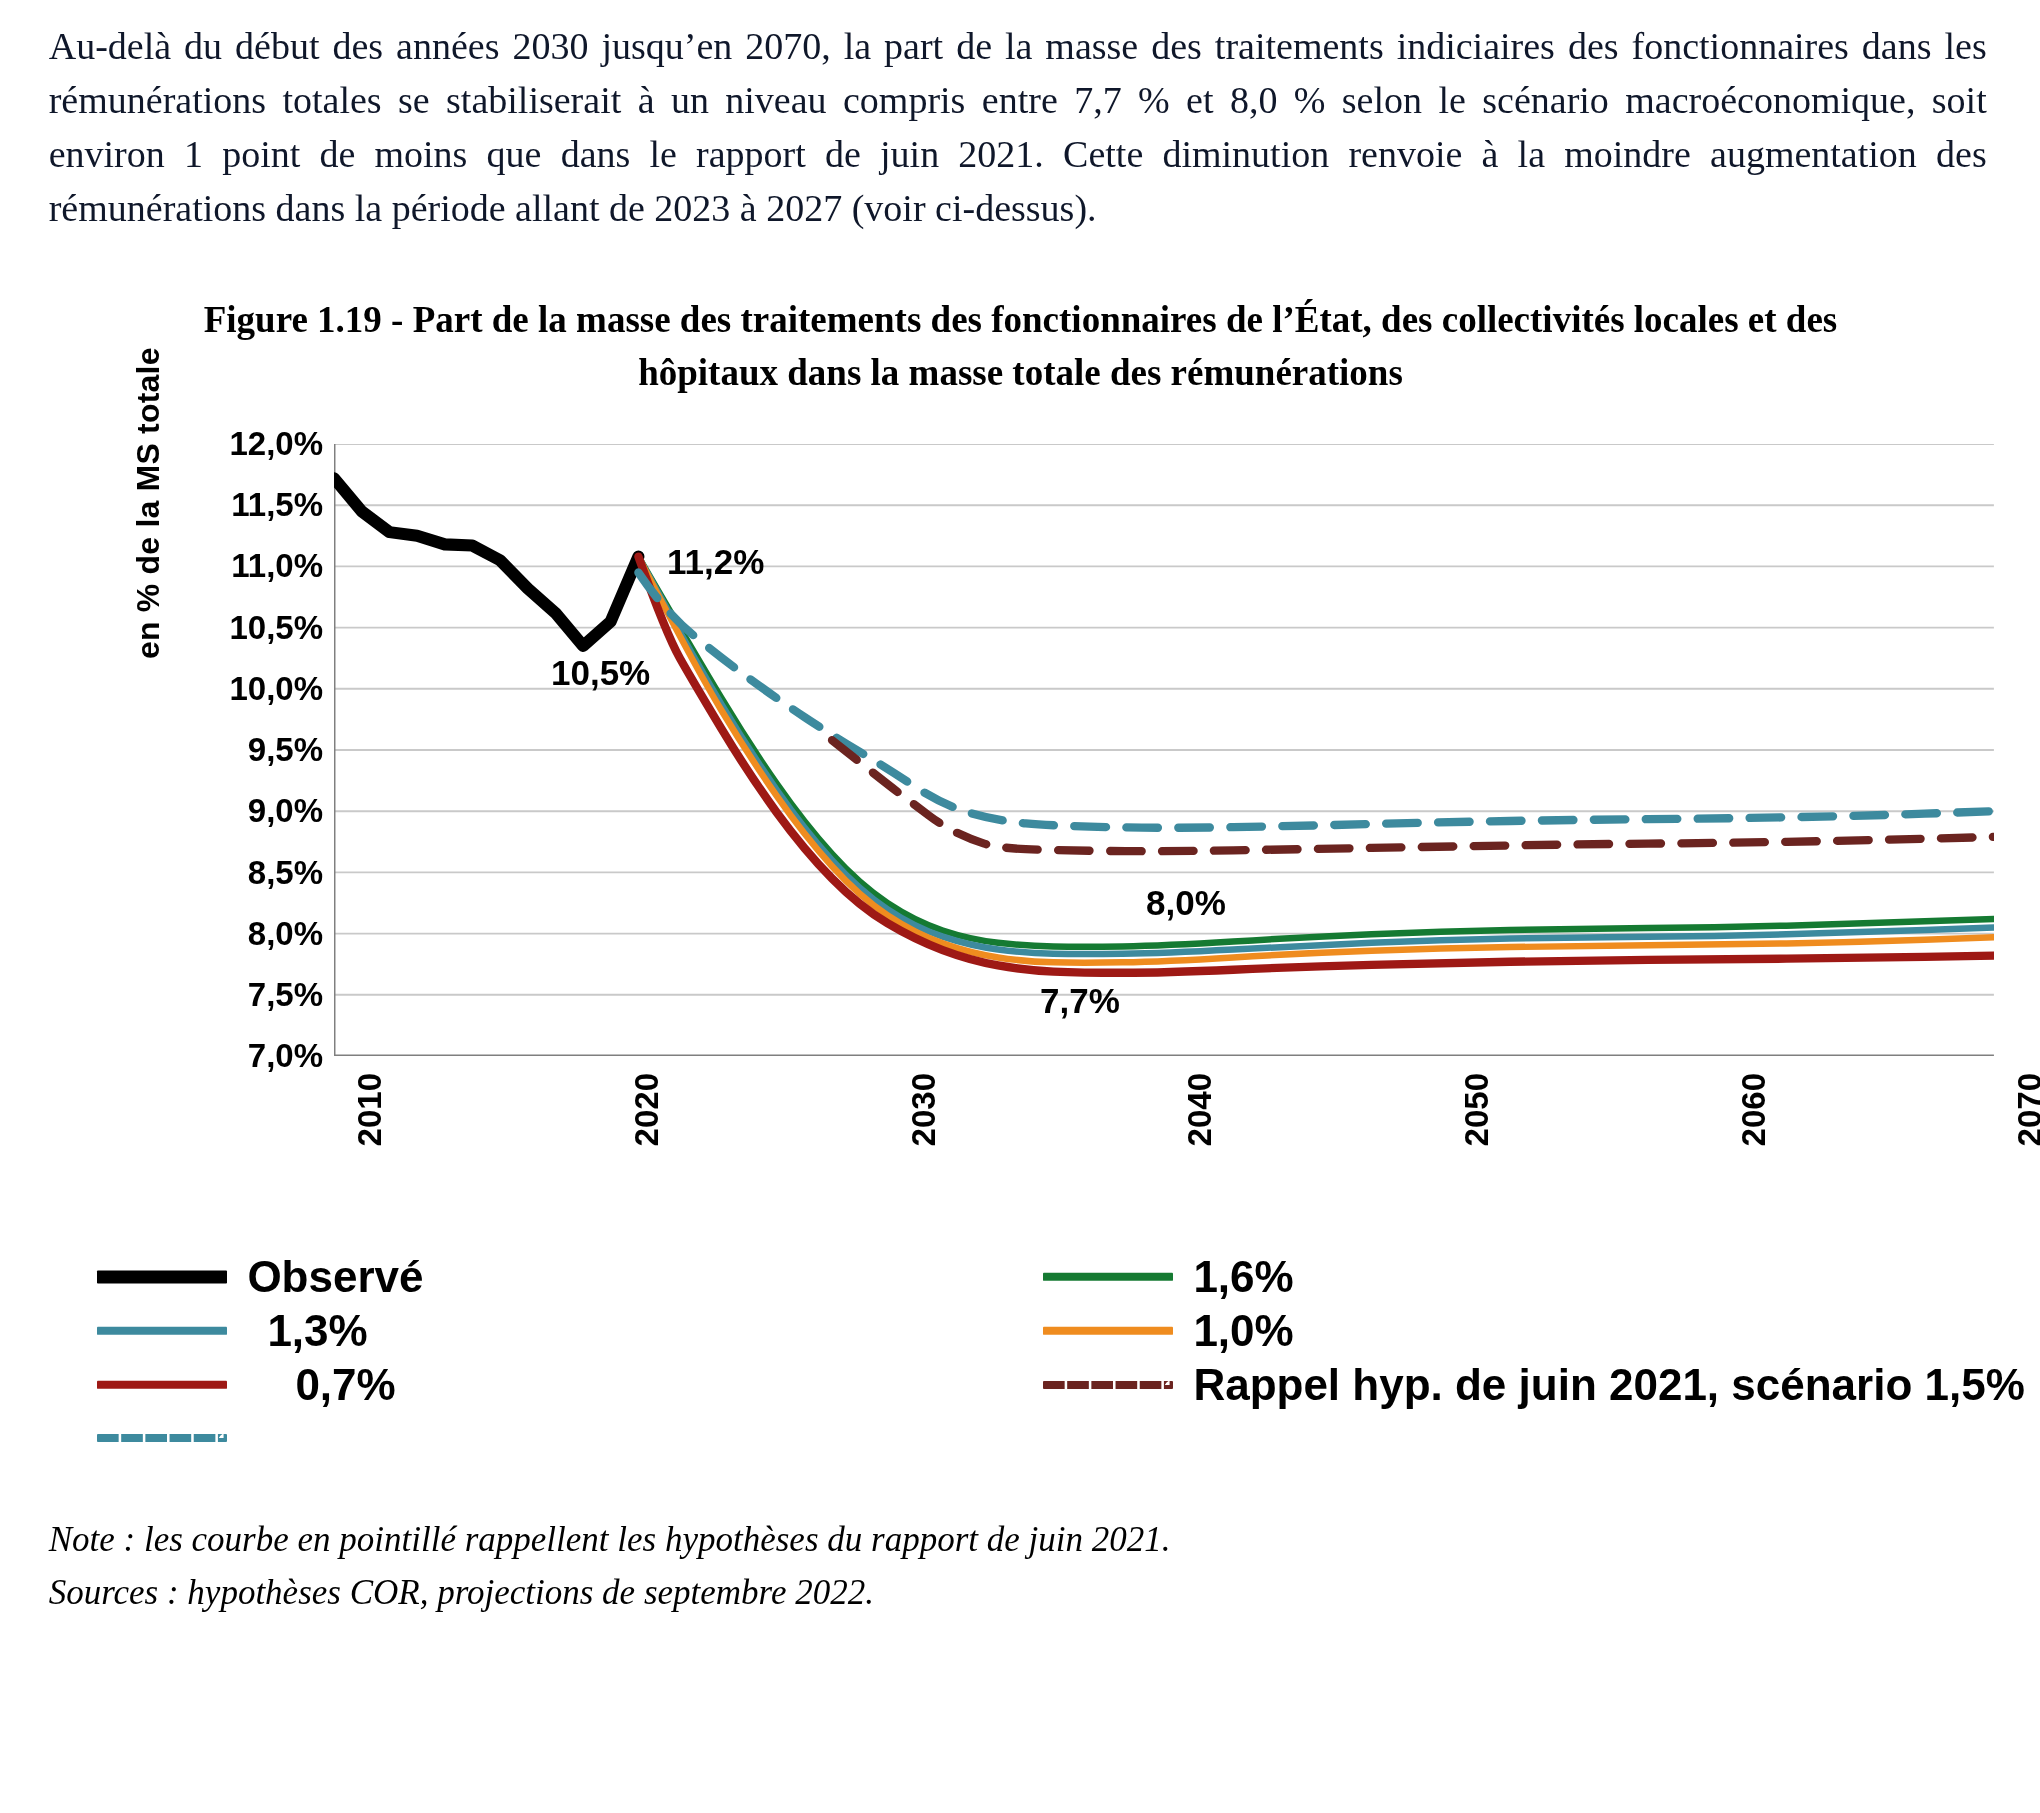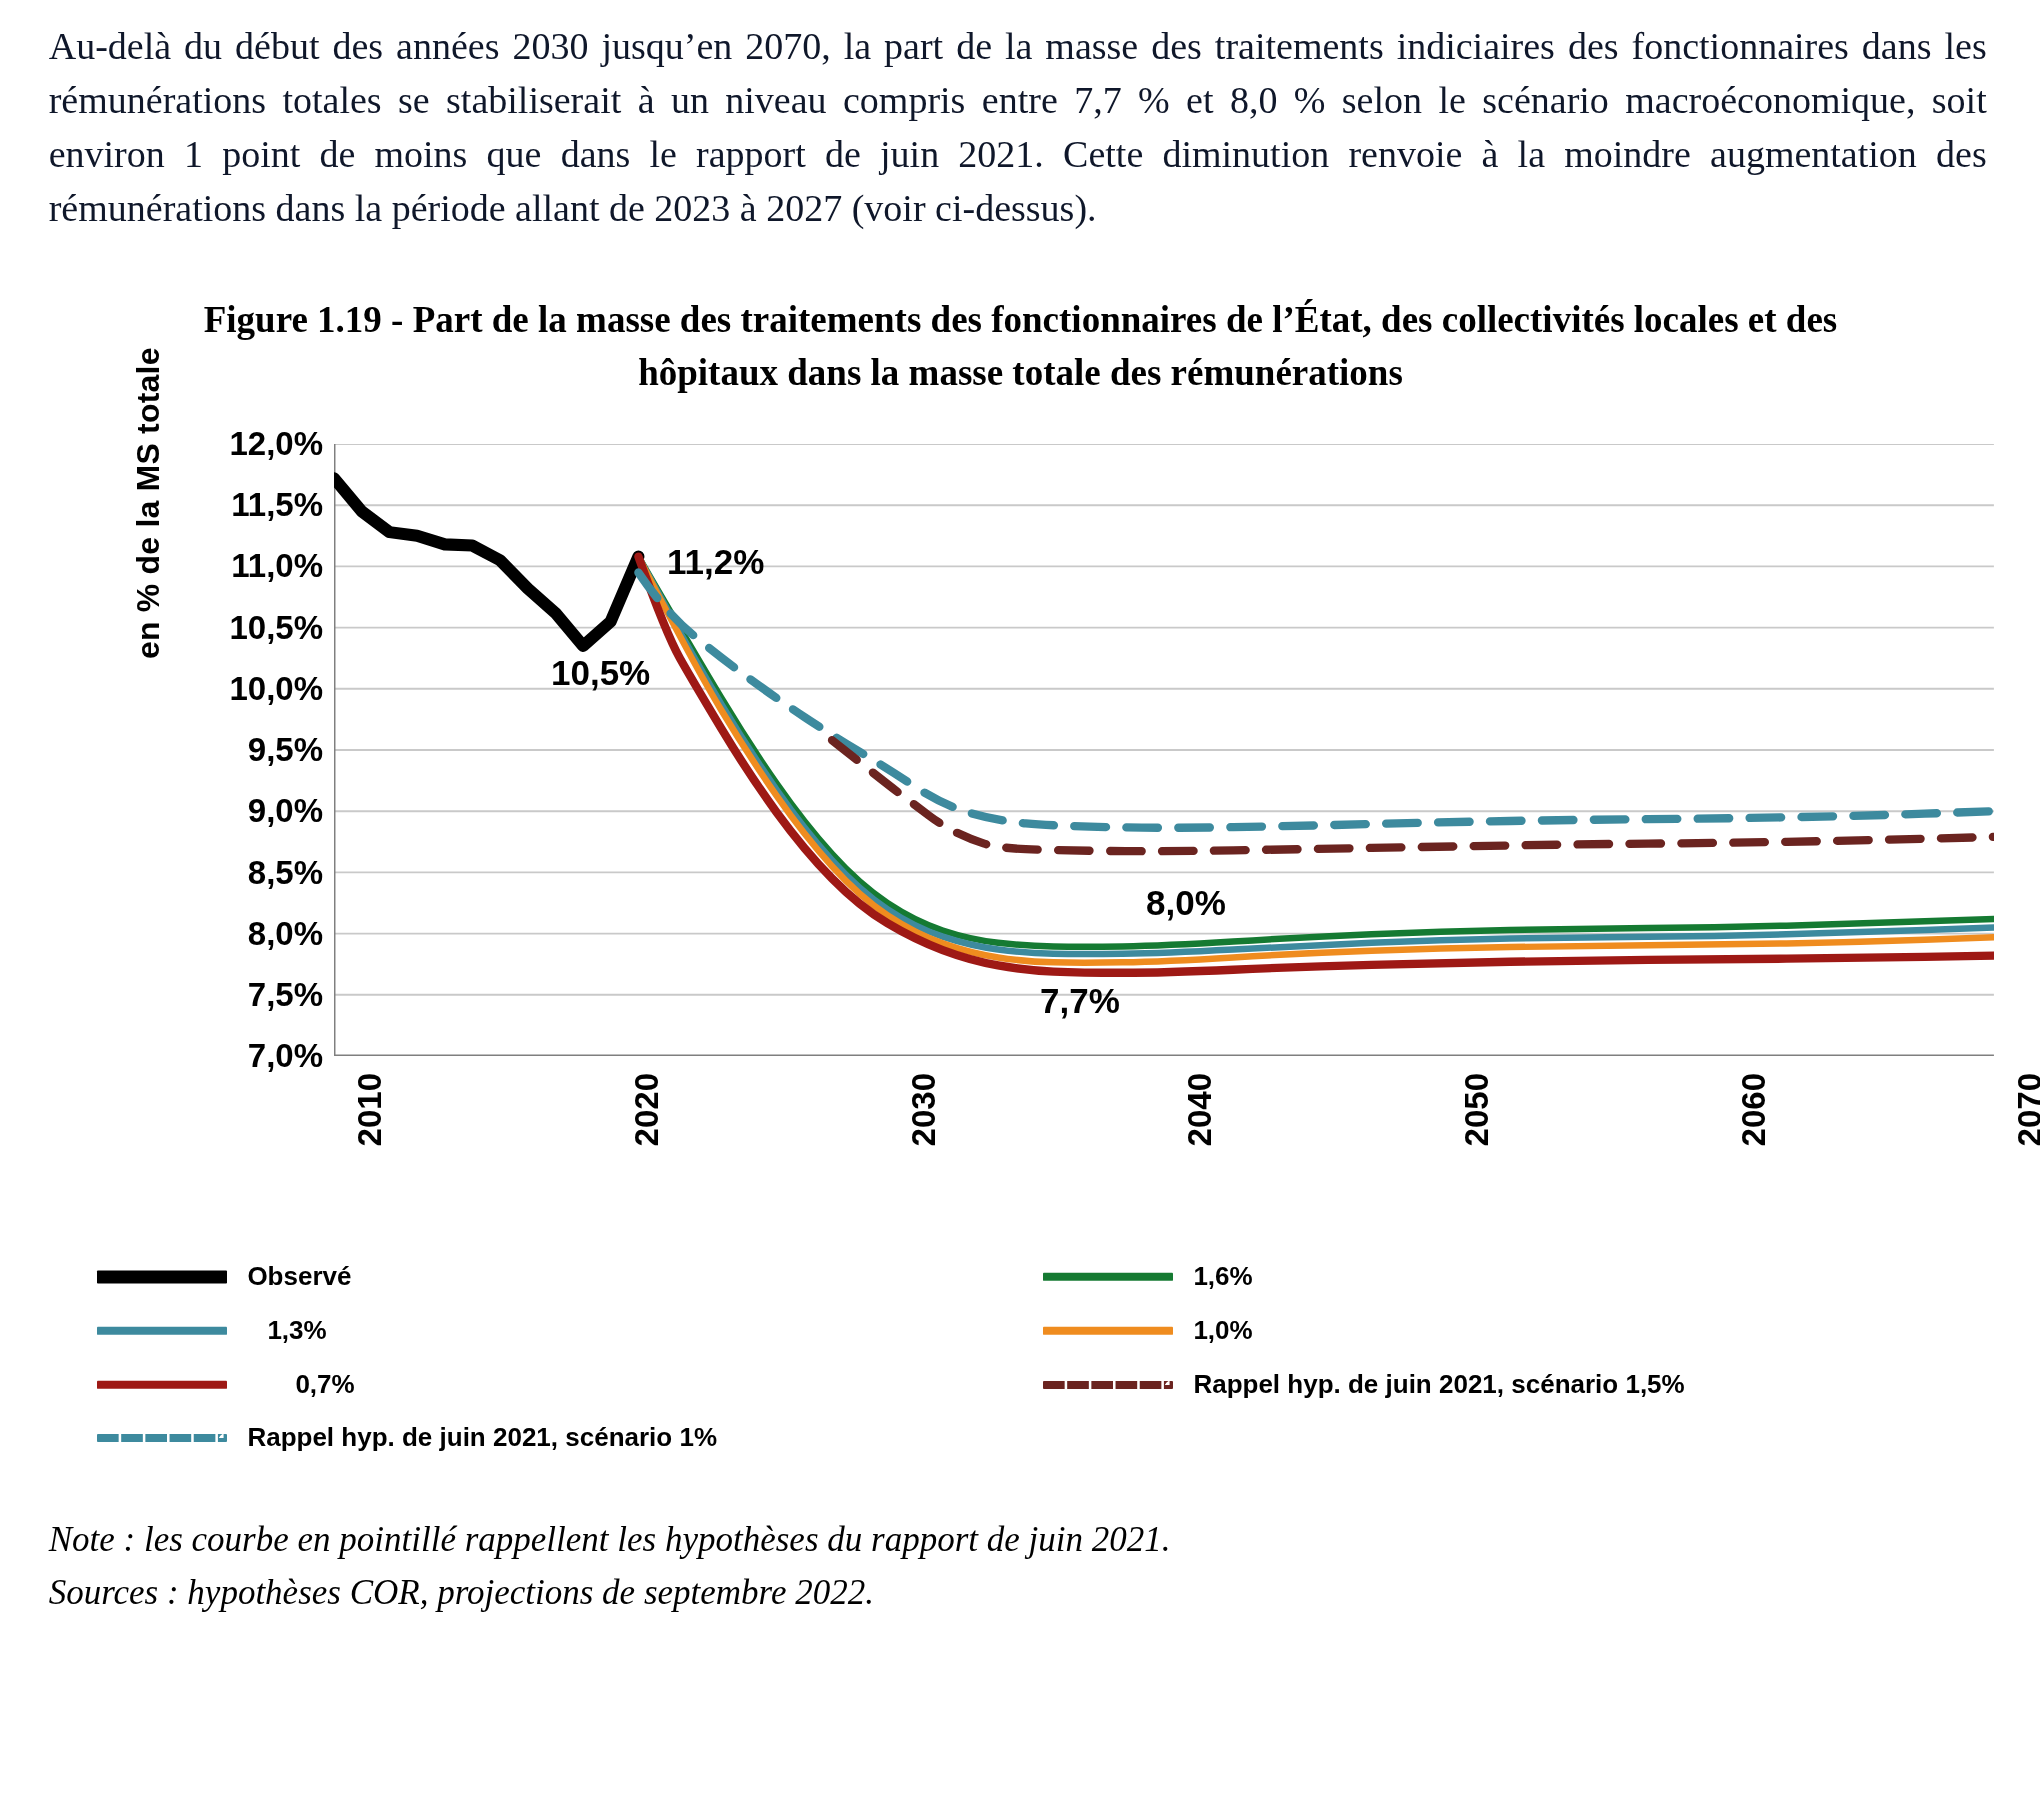--- a/index.html
+++ b/index.html
@@ -131,21 +131,21 @@
   }
   .legend-item {
     position: absolute;
     display: flex;
     align-items: center;
     height: 45px;
   }
   .legend-label {
     font-family: "Liberation Sans", sans-serif;
     font-weight: bold;
-    font-size: 26px;
+    font-size: 44px;
     margin-left: 20.4px;
     white-space: nowrap;
   }
   .swatch {
     width: 130px;
     height: 18.6px;
     position: relative;
     flex: 0 0 auto;
   }
   .swatch .bar {
@@ -282,21 +282,20 @@
         <div class="legend-item" style="left: 946px; top: 108px;">
           <span class="swatch dashed">
             <span class="bar" style="border-top-color: rgb(107, 36, 32);"></span>
           </span>
           <span class="legend-label">Rappel hyp. de juin 2021, scénario 1,5%</span>
         </div>
         <div class="legend-item" style="left: 0px; top: 161px;">
           <span class="swatch dashed">
             <span class="bar" style="border-top-color: rgb(61, 138, 158);"></span>
           </span>
-          <span class="legend-label">Rappel hyp. de juin 2021, scénario 1%</span>
         </div>
       </div>
   </div>
 
   <div class="notes">
     <div>Note : les courbe en pointillé rappellent les hypothèses du rapport de juin 2021.</div>
     <div>Sources : hypothèses COR, projections de septembre 2022.</div>
   </div>
 
 </div>

